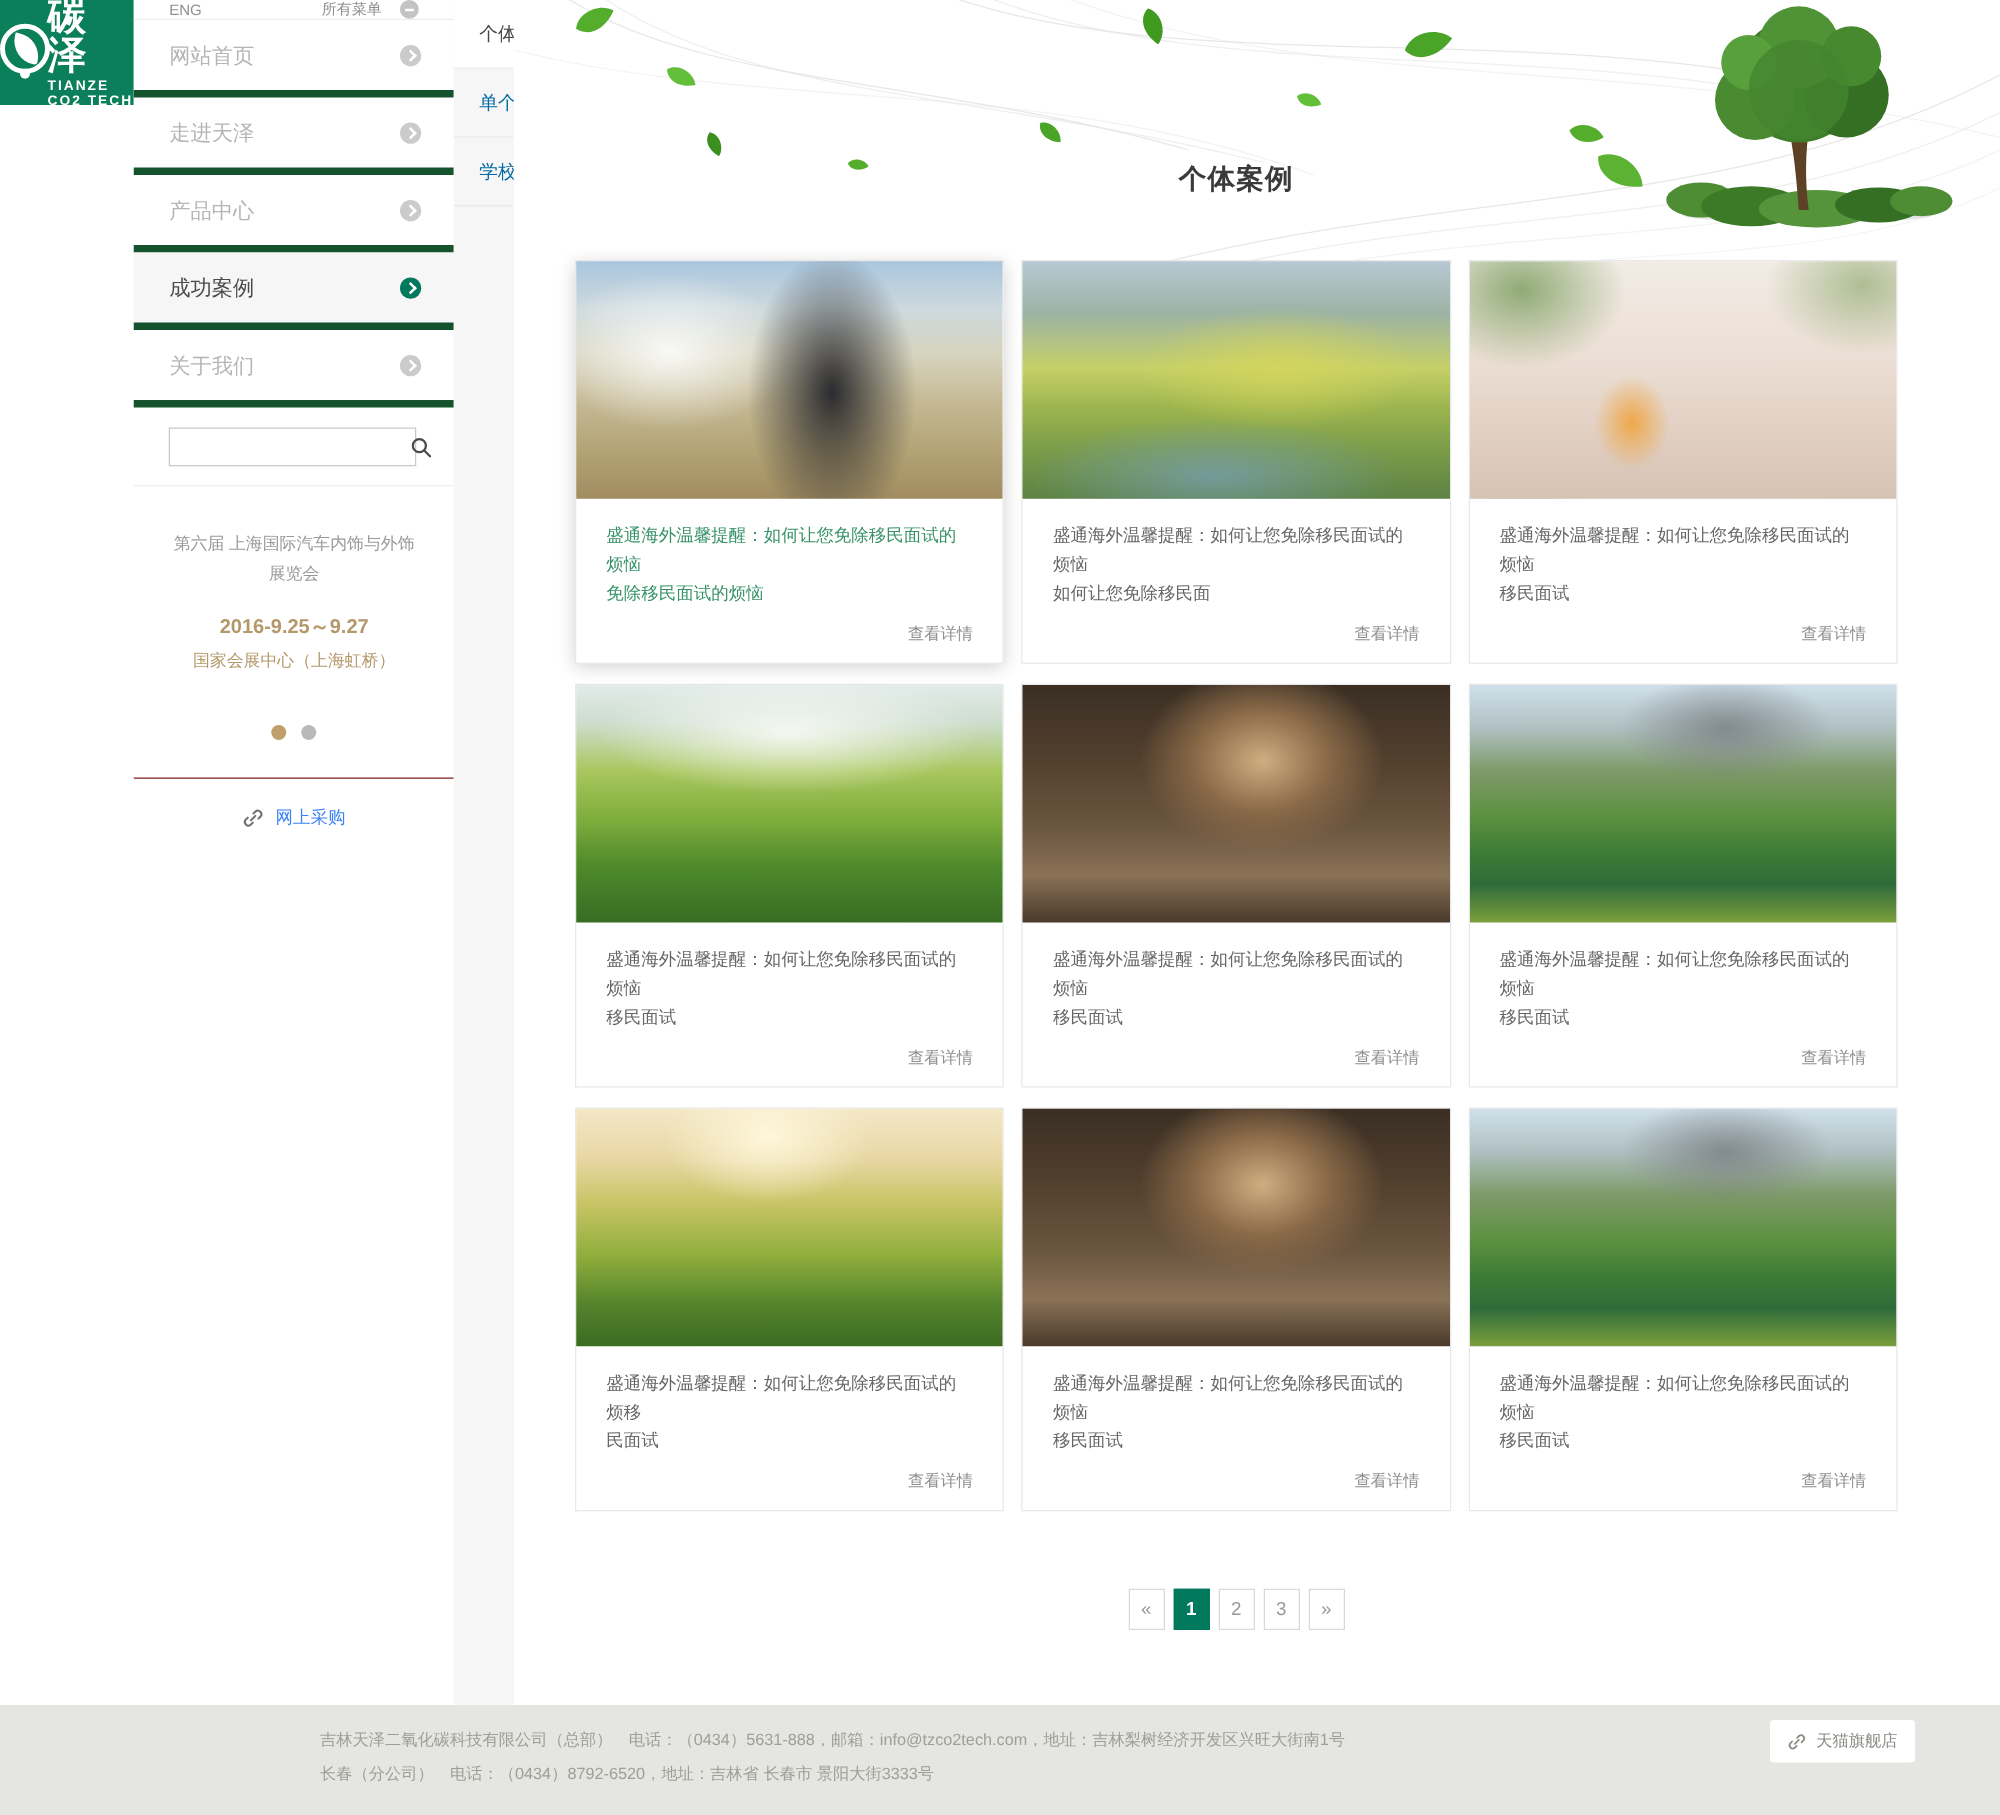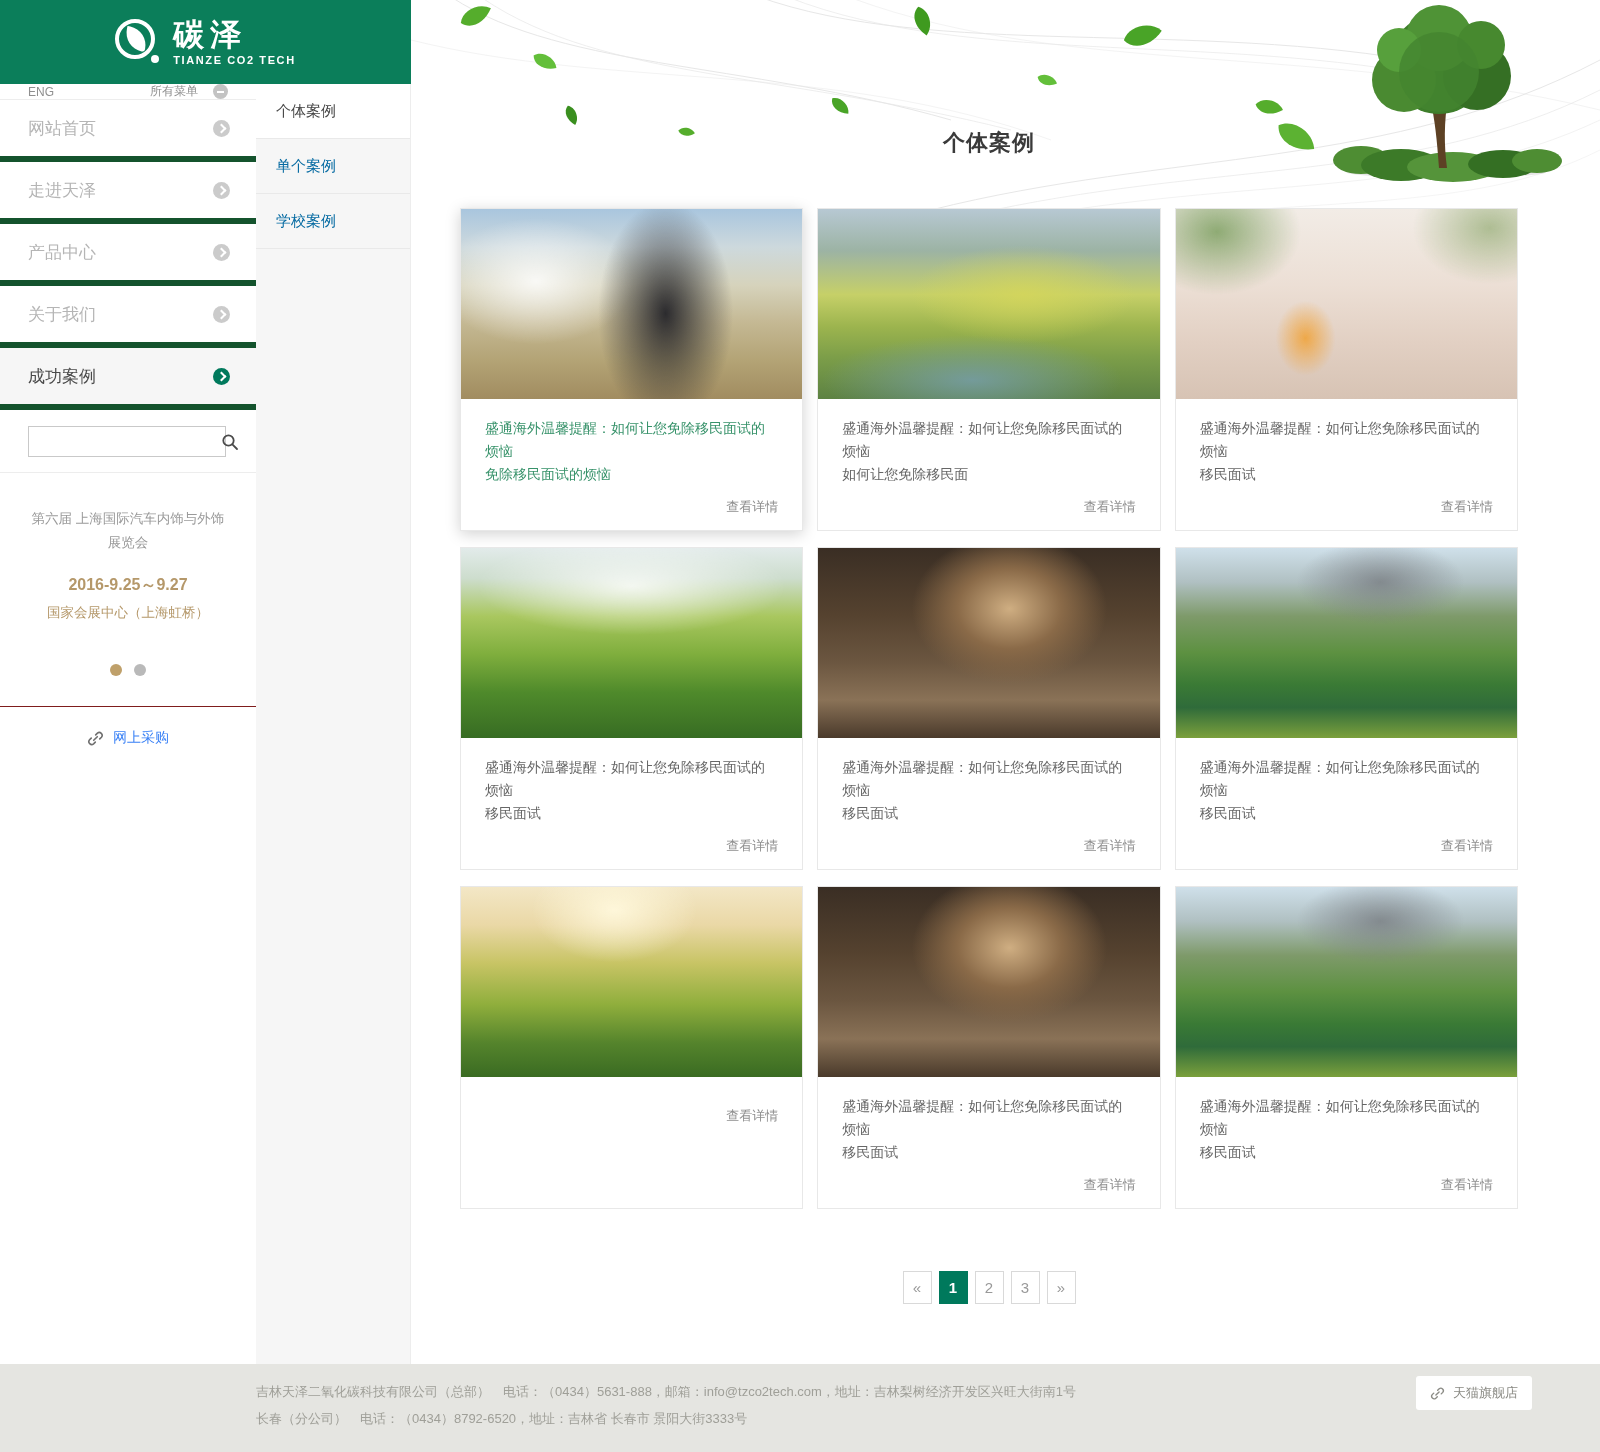--- a/index.html
+++ b/index.html
@@ -2,21 +2,21 @@
 <html><head>
 <meta charset="utf-8">
 <style>
   * { box-sizing: border-box; margin: 0; padding: 0; }
   html,body { width: 1600px; background:#fff; font-family:"Liberation Sans","DejaVu Sans",sans-serif; }
   body { position:relative; }
 
   .layout { display:flex; min-height:1297px; }
 
   
-  .leftwrap { width:411px; flex:0 0 411px; display:flex; flex-direction:column; }
+  .leftwrap { width:411px; flex:0 0 411px; display:flex; flex-direction:row; }
   .brandbar { height:84px; background:#0b7e5a; display:flex; align-items:center; justify-content:center; gap:12px; }
   .logo-icon { width:46px; height:46px; position:relative; }
   .logo-icon .ring { position:absolute; left:0; top:0; width:40px; height:40px; border:4px solid #fff; border-radius:50%; }
   .logo-icon .leafblob { position:absolute; left:10px; top:9px; width:22px; height:22px; background:#fff; border-radius:2% 100% 15% 100%; transform:rotate(12deg); }
   .logo-icon .dot { position:absolute; right:2px; bottom:2px; width:8px; height:8px; background:#fff; border-radius:50%; }
   .logo-text { color:#fff; }
   .logo-cn { font-size:31px; font-weight:bold; letter-spacing:6px; line-height:1; }
   .logo-en { font-size:11px; font-weight:bold; letter-spacing:1.6px; margin-top:4px; }
 
   .cols { display:flex; flex:1; }
@@ -141,27 +141,27 @@
           <span class="chev"></span>
         </div>
         <div class="mitem">
           <span>走进天泽</span>
           <span class="chev"></span>
         </div>
         <div class="mitem">
           <span>产品中心</span>
           <span class="chev"></span>
         </div>
+        <div class="mitem active">
+          <span>成功案例</span>
+          <span class="chev green"></span>
+        </div>
         <div class="mitem">
           <span>关于我们</span>
           <span class="chev"></span>
-        </div>
-        <div class="mitem active">
-          <span>成功案例</span>
-          <span class="chev green"></span>
         </div>
 
         <div class="searchblock">
           <div class="searchbox">
             <input type="text" placeholder="" style="">
             <button class="sbtn">
               <svg width="18" height="18" viewBox="0 0 18 18">
                 <circle cx="7.5" cy="7.5" r="5.2" fill="none" stroke="#4a4a4a" stroke-width="1.8"></circle>
                 <line x1="11.6" y1="11.6" x2="16" y2="16" stroke="#4a4a4a" stroke-width="1.8" stroke-linecap="round"></line>
               </svg>
@@ -304,20 +304,22 @@
           <div class="card-body">
             <h3 class="card-title">盛通海外温馨提醒：如何让您免除移民面试的烦恼
 移民面试</h3>
             <a class="card-more">查看详情</a>
           </div>
         </article>
 
         <article class="card">
           <div class="photo" data-photo="hills-sunrise"></div>
           <div class="card-body">
+            <h3 class="card-title">盛通海外温馨提醒：如何让您免除移民面试的烦移
+民面试</h3>
             <a class="card-more">查看详情</a>
           </div>
         </article>
 
         <article class="card">
           <div class="photo" data-photo="chess-pieces"></div>
           <div class="card-body">
             <h3 class="card-title">盛通海外温馨提醒：如何让您免除移民面试的烦恼
 移民面试</h3>
             <a class="card-more">查看详情</a>

